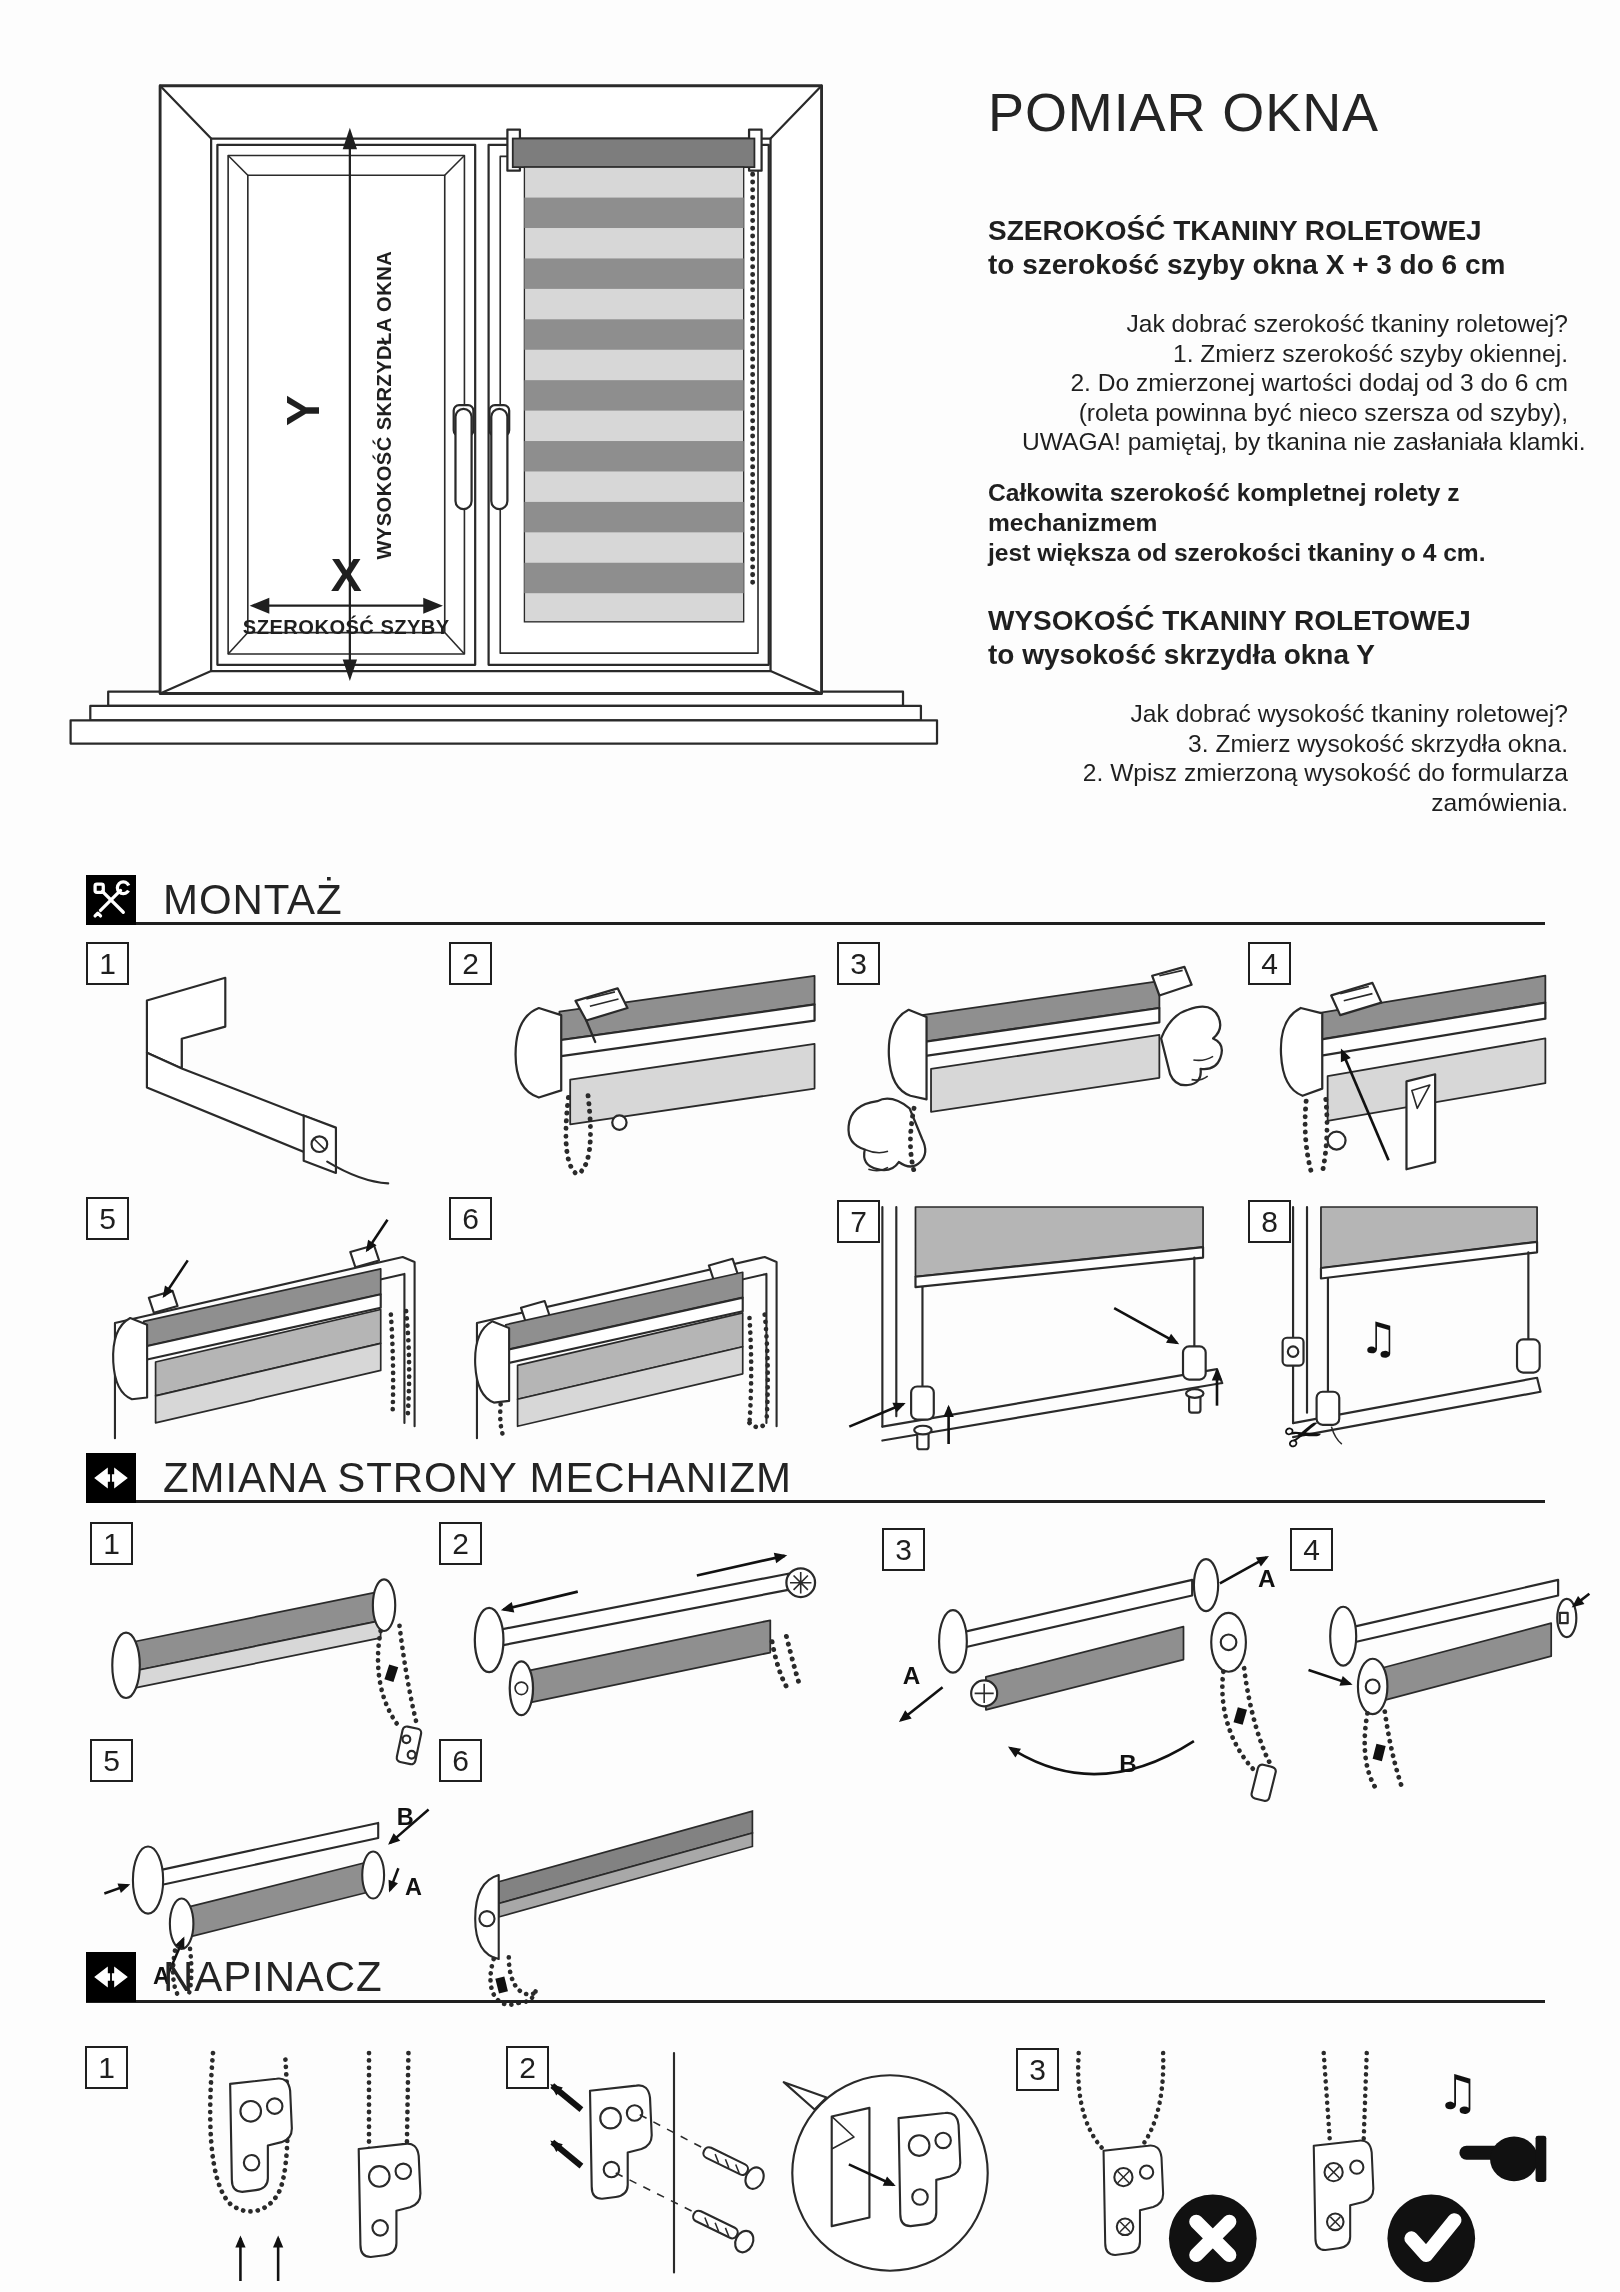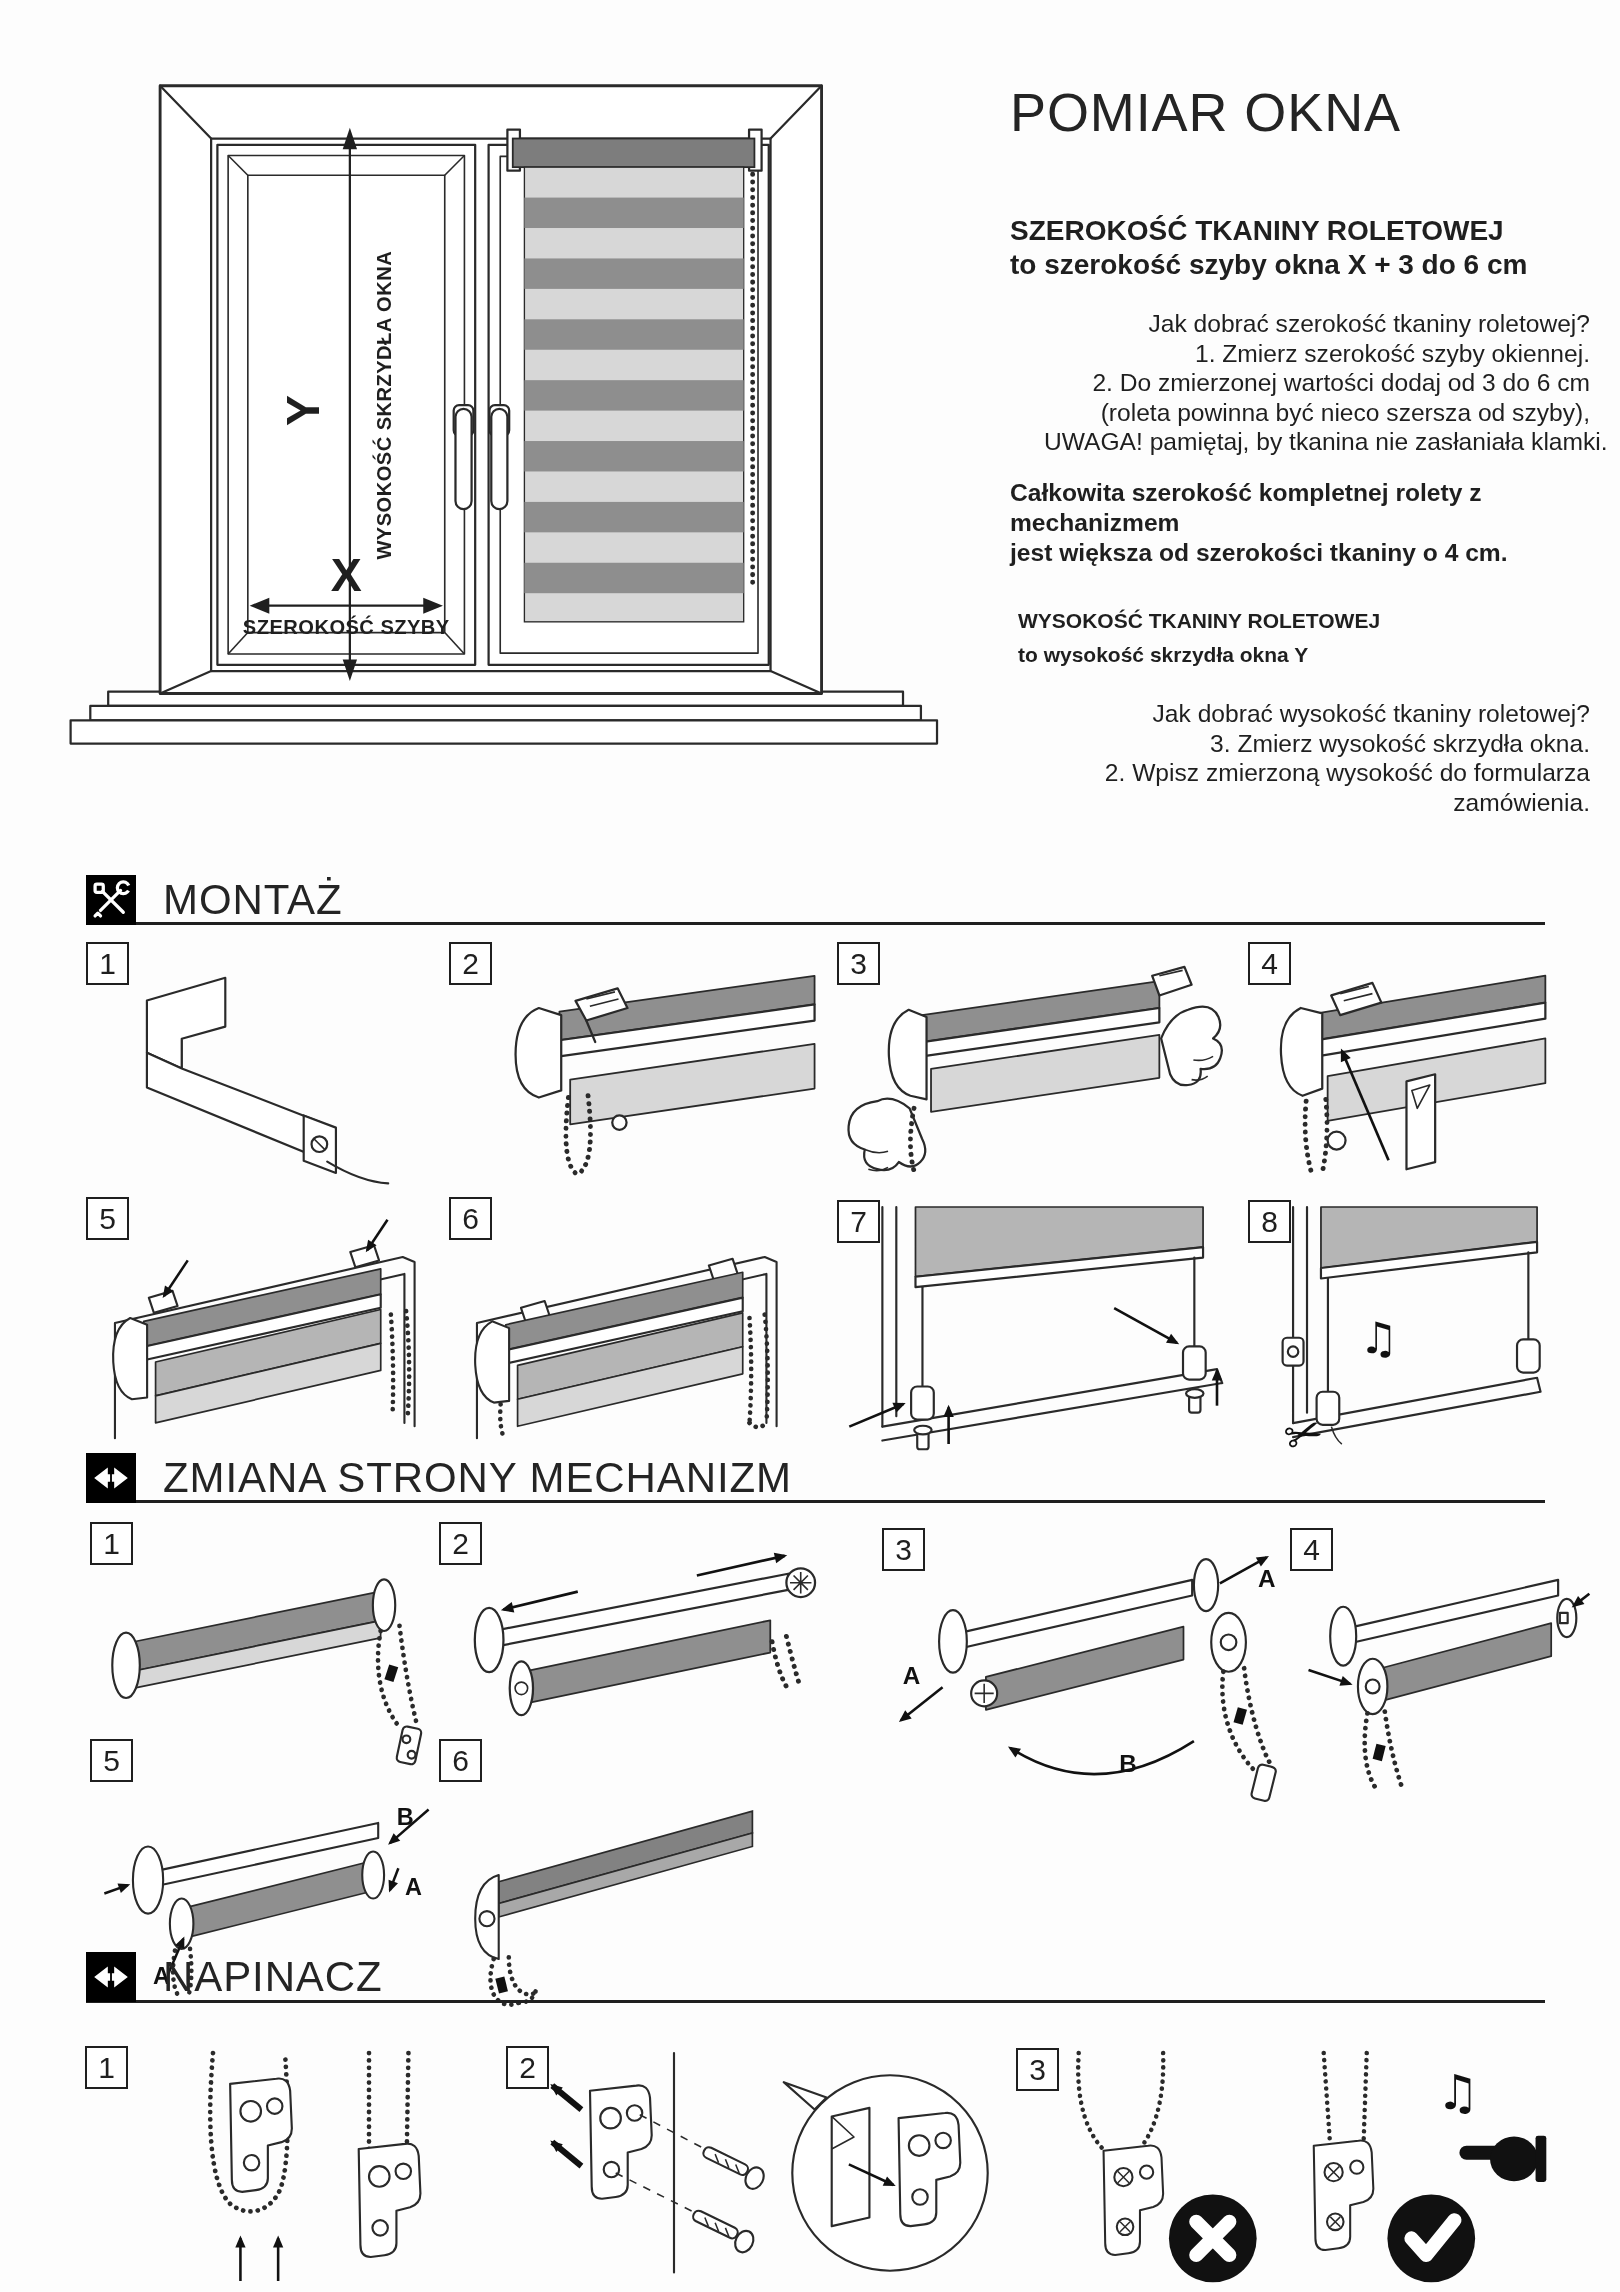--- a/index.html
+++ b/index.html
@@ -1,28 +1,28 @@
 <!DOCTYPE html>
 <html style="font-size:14.3px"><head>
 <meta charset="utf-8">
 <style>
   html,body{margin:0;padding:0;background:#e8e8e8;}
   #page{position:relative;width:1620px;height:2293px;background:#fdfdfd;overflow:hidden;
         font-family:"Liberation Sans","DejaVu Sans",sans-serif;color:#1f1f1f;}
   .abs{position:absolute;}
   
-  #intro-col{position:absolute;left:1010px;top:84px;width:580px;}
+  #intro-col{position:absolute;left:988px;top:84px;width:580px;}
   .doc-title{font-size:54px;line-height:56px;font-weight:400;letter-spacing:0.9px;color:#242424;}
   .bold-head{font-size:28px;line-height:34px;font-weight:700;margin-top:74px;}
   .bold-head div{white-space:nowrap;}
   .body-block{font-size:24.6px;line-height:29.6px;margin-top:27px;}
   .body-block div{white-space:nowrap;text-align:right;}
   .indent{padding-left:34px;}
   .note-block{font-size:24.6px;line-height:29.6px;margin-top:21.5px;font-weight:bold;}
-  .bold-head2{font-size:21px;line-height:34px;font-weight:700;margin-top:37px;margin-left:8px;}
+  .bold-head2{font-size:28px;line-height:34px;font-weight:700;margin-top:37px;}
   
   .iconbox{position:absolute;width:50px;height:50px;background:#000;display:flex;align-items:center;justify-content:center;}
   .sec-title{position:absolute;font-size:42px;line-height:50px;font-weight:400;letter-spacing:0.9px;color:#242424;white-space:nowrap;}
   .rule{position:absolute;height:2.7px;background:#1f1f1f;}
   
   .badge{position:absolute;width:39px;height:39px;border:2.7px solid #1f1f1f;background:#fff;
          display:flex;align-items:center;justify-content:center;font-size:30px;color:#1f1f1f;}
   
   svg{overflow:visible;}
   .ln{fill:none;stroke:#2a2a2a;stroke-width:2.5;stroke-linejoin:round;stroke-linecap:round;}

